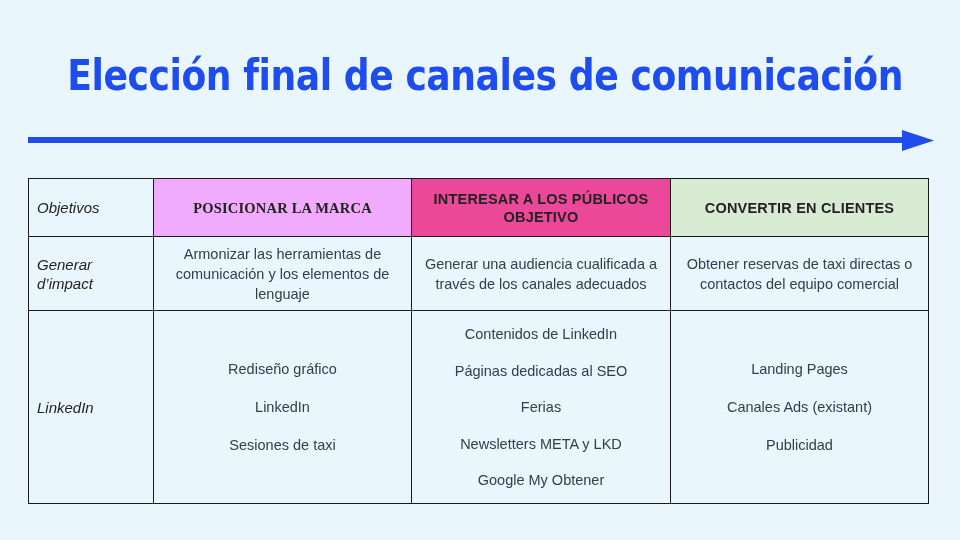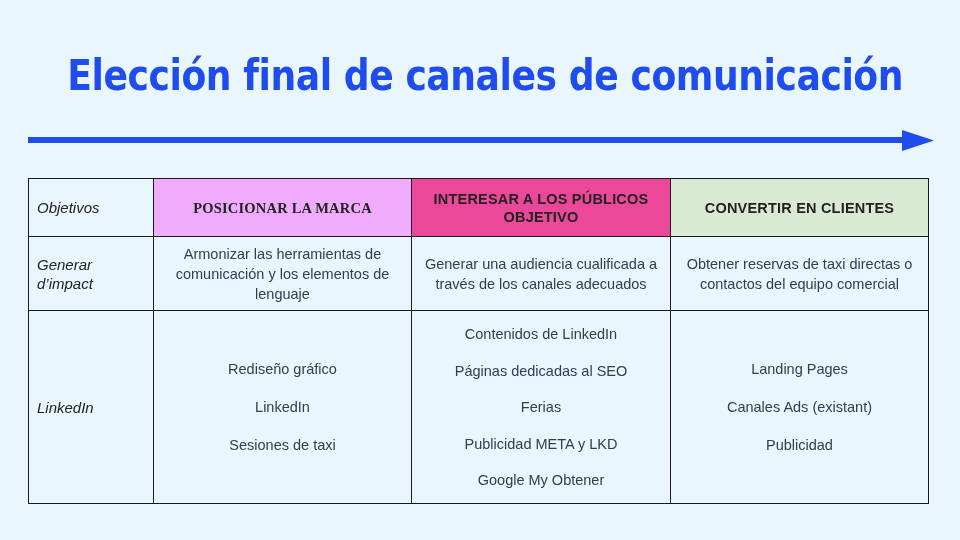--- a/index.html
+++ b/index.html
@@ -180,21 +180,21 @@
             <div class="chan-item">LinkedIn</div>
             <div class="chan-item">Sesiones de taxi</div>
           </div>
         </td>
 
         <td class="chan-cell">
           <div class="chan-list spread">
             <div class="chan-item">Contenidos de LinkedIn</div>
             <div class="chan-item">Páginas dedicadas al SEO</div>
             <div class="chan-item">Ferias</div>
-            <div class="chan-item">Publicidad META y LKD</div>
+            <div class="chan-item">Newsletters META y LKD</div>
             <div class="chan-item">Google My Obtener</div>
           </div>
         </td>
 
         <td class="chan-cell">
           <div class="chan-list">
             <div class="chan-item">Landing Pages</div>
             <div class="chan-item">Canales Ads (existant)</div>
             <div class="chan-item">Publicidad</div>
           </div>

